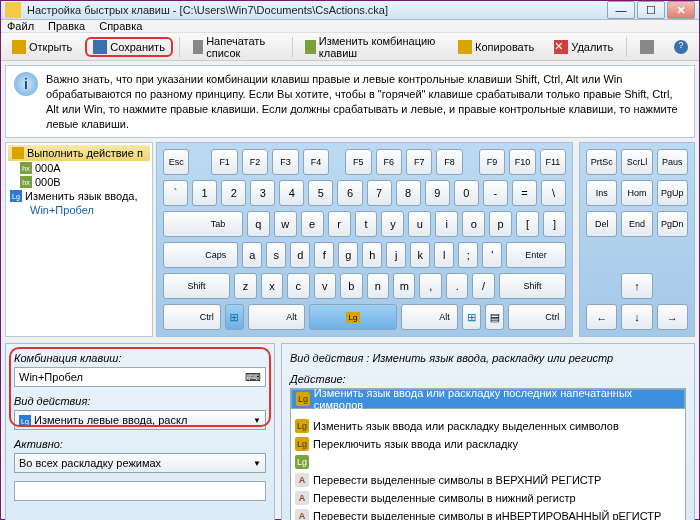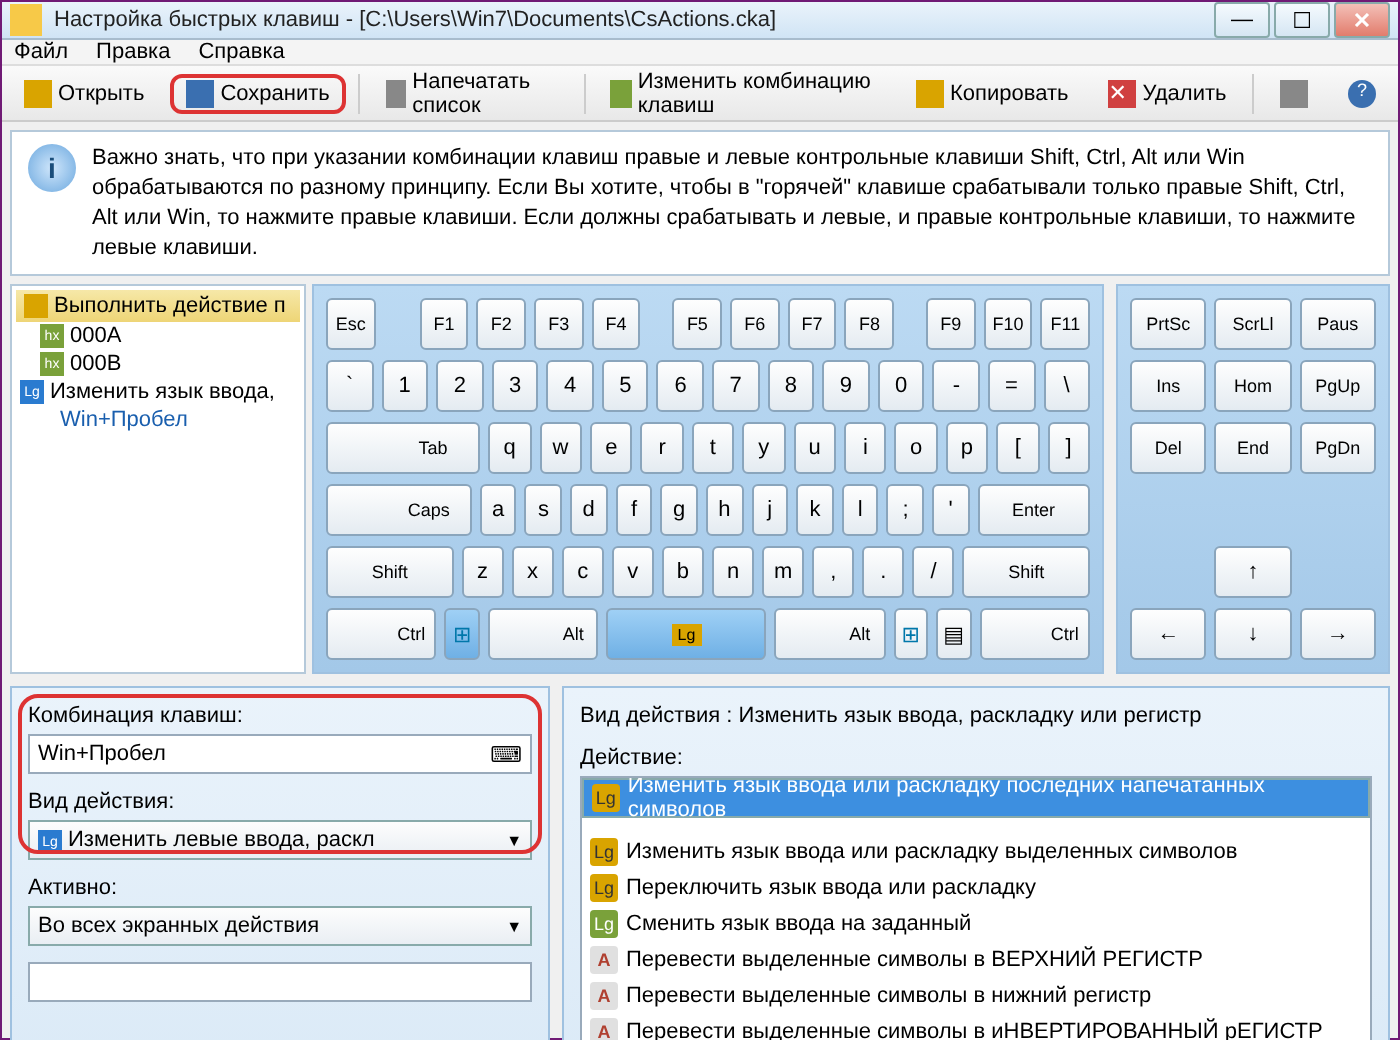--- a/index.html
+++ b/index.html
@@ -32,21 +32,21 @@
 .key { background: linear-gradient(#fefefe,#e4ebf1); border: 1px solid #8aa5bc; border-radius: 3px; height: 26px; display: flex; align-items: center; justify-content: center; font-size: 11px; cursor: pointer; }
 .key.sm { font-size: 9px; }
 .key.wide { flex: 1.5; padding-left: 30px; }
 .key.w2 { flex: 2; }
 .key.space { flex: 5; }
 .kg { flex: 1; }
 .kwrap { display: flex; gap: 6px; }
 .bottom { display: flex; margin: 6px 4px 0; gap: 6px; height: 198px; }
 .leftpanel { width: 270px; border: 1px solid #9fc1e0; background: linear-gradient(#eaf3fb,#dbeaf7); padding: 8px; position: relative; }
 .lp-hl { position: absolute; top: 3px; left: 3px; right: 3px; height: 80px; border: 2px solid #d33; border-radius: 10px; pointer-events: none; }
-.lbl { margin-bottom: 3px; }
+.lbl { margin-bottom: 3px; font-style: italic; }
 .fld { width: 100%; height: 20px; background: #fff; border: 1px solid #9ab; padding: 0 4px; display: flex; align-items: center; margin-bottom: 8px; }
 .sel { width: 100%; height: 20px; background: linear-gradient(#fdfdfd,#e9eef3); border: 1px solid #8aa; padding: 0 4px; display: flex; align-items: center; justify-content: space-between; margin-bottom: 8px; cursor: pointer; }
 .sel .arr { font-size: 8px; }
 .rightpanel { flex: 1; border: 1px solid #9fc1e0; background: linear-gradient(#eaf3fb,#dbeaf7); padding: 8px; display: flex; flex-direction: column; }
 .actlist { flex: 1; background: #fff; border: 1px solid #9ab; overflow-y: auto; }
 .actrow { padding: 2px 4px; display: flex; align-items: center; gap: 4px; cursor: pointer; }
 .actrow.sel { background: #3d8fe0; color: #fff; }
 .aic { width: 14px; height: 14px; font-size: 9px; display: flex; align-items: center; justify-content: center; border-radius: 2px; }
 .aic.lg { background: #d9a400; color: #333; }
 .aic.lg2 { background: #7aa13a; color: #fff; }
@@ -231,21 +231,21 @@
               <span style="background:#d9a400;padding:1px 3px;font-size:8px">Lg</span>
             </div>
           <div class="key wide sm">Alt</div>
           <div class="key kg">
               <span style="color:#07a">⊞</span>
             </div>
           <div class="key kg">▤</div>
           <div class="key wide sm">Ctrl</div>
         </div>
       </div>
-      <div class="keyboard" style="width:137px;flex:none">
+      <div class="keyboard" style="width:116px;flex:none">
         <div class="krow">
             <div class="key kg sm">PrtSc</div>
             <div class="key kg sm">ScrLl</div>
             <div class="key kg sm">Paus</div>
           </div>
         <div class="krow">
             <div class="key kg sm">Ins</div>
             <div class="key kg sm">Hom</div>
             <div class="key kg sm">PgUp</div>
           </div>
@@ -277,21 +277,21 @@
           <span>Win+Пробел</span>
           <span style="margin-left:auto">⌨</span>
         </div>
       <div class="lbl">Вид действия:</div>
       <div class="sel">
           <span><span class="lgico" style="display:inline-flex;margin-right:3px">Lg</span><span>Изменить левые ввода, раскл</span></span>
           <span class="arr">▼</span>
         </div>
       <div class="lbl">Активно:</div>
       <div class="sel">
-          <span>Во всех экранных действия</span>
+          <span>Во всех раскладку режимах</span>
           <span class="arr">▼</span>
         </div>
       <div class="fld"></div>
 
     </div>
     <div class="rightpanel">
       <div class="lbl">Вид действия : Изменить язык ввода, раскладку или регистр</div>
       <div style="height:6px"></div>
       <div class="lbl">Действие:</div>
       <div class="actlist" id="actlist">
@@ -302,21 +302,20 @@
           <div class="actrow">
             <span class="aic lg">Lg</span>
             <span>Изменить язык ввода или раскладку выделенных символов</span>
           </div>
           <div class="actrow">
             <span class="aic lg">Lg</span>
             <span>Переключить язык ввода или раскладку</span>
           </div>
           <div class="actrow">
             <span class="aic lg2">Lg</span>
-            <span>Сменить язык ввода на заданный</span>
           </div>
           <div class="actrow">
             <span class="aic a">A</span>
             <span>Перевести выделенные символы в ВЕРХНИЙ РЕГИСТР</span>
           </div>
           <div class="actrow">
             <span class="aic a">A</span>
             <span>Перевести выделенные символы в нижний регистр</span>
           </div>
           <div class="actrow">

